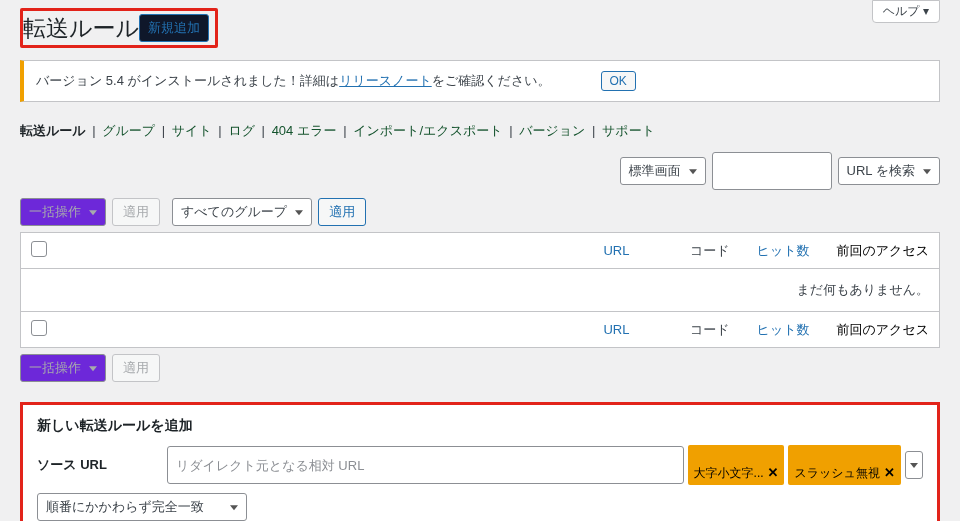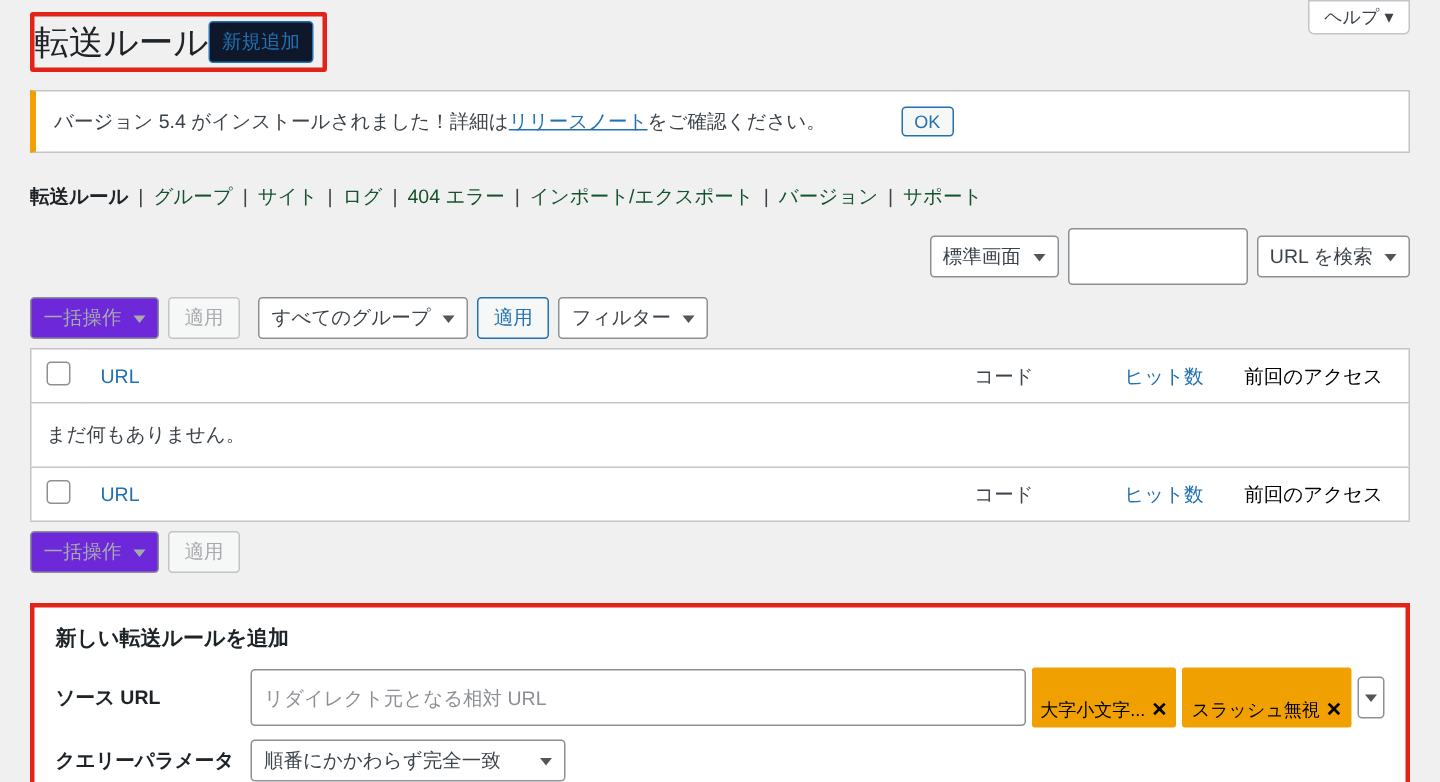--- a/index.html
+++ b/index.html
@@ -132,21 +132,21 @@
     margin-bottom: 6px;
   }
   .table {
     border: 1px solid #c3c4c7;
     background: #fff;
     width: 100%;
     border-collapse: collapse;
     font-size: 13px;
   }
   .table th, .table td {
-    text-align: left;
+    text-align: right;
     padding: 8px 10px;
   }
   .table thead th, .table tfoot th { font-weight: 400; }
   .table thead, .table tfoot { border-bottom: 1px solid #c3c4c7; border-top:1px solid #c3c4c7; }
   .th-check { width: 30px; }
   .chk { width: 16px; height: 16px; border: 1px solid #8c8f94; background:#fff; border-radius:3px; display:inline-block; cursor:pointer; }
   .th-url { color:#2271b1; cursor:pointer; }
   .th-code { width: 100px; }
   .th-hits { width: 80px; color:#2271b1; cursor:pointer; }
   .th-last { width: 120px; color:#000000; cursor:pointer; }
@@ -261,23 +261,20 @@
 
 <div class="filters-row">
   <div class="select disabled">
       <span>一括操作</span>
     </div>
   <button class="btn">適用</button>
   <div class="select" style="margin-left:6px">
       <span>すべてのグループ</span>
     </div>
   <button class="btn enabled">適用</button>
-  <div class="select">
-      <span>フィルター</span>
-    </div>
 </div>
 
 <table class="table">
   <thead>
     <tr>
       <th class="th-check"><span class="chk"></span></th>
       <th class="th-url">URL</th>
       <th class="th-code">コード</th>
       <th class="th-hits">ヒット数</th>
       <th class="th-last">前回のアクセス</th>
@@ -319,21 +316,20 @@
         </span>
       <span class="chip">
           <span>スラッシュ無視</span>
           <span class="chip-x">✕</span>
         </span>
       <span class="chevron-btn"></span>
     </div>
   </div>
 
   <div class="form-row">
-    <div class="form-label">クエリーパラメータ</div>
     <div class="form-field">
       <div class="select" style="width:210px">
           <span>順番にかかわらず完全一致</span>
         </div>
     </div>
   </div>
 
   <div class="form-row">
     <div class="form-label">ターゲット URL</div>
     <div class="form-field">

